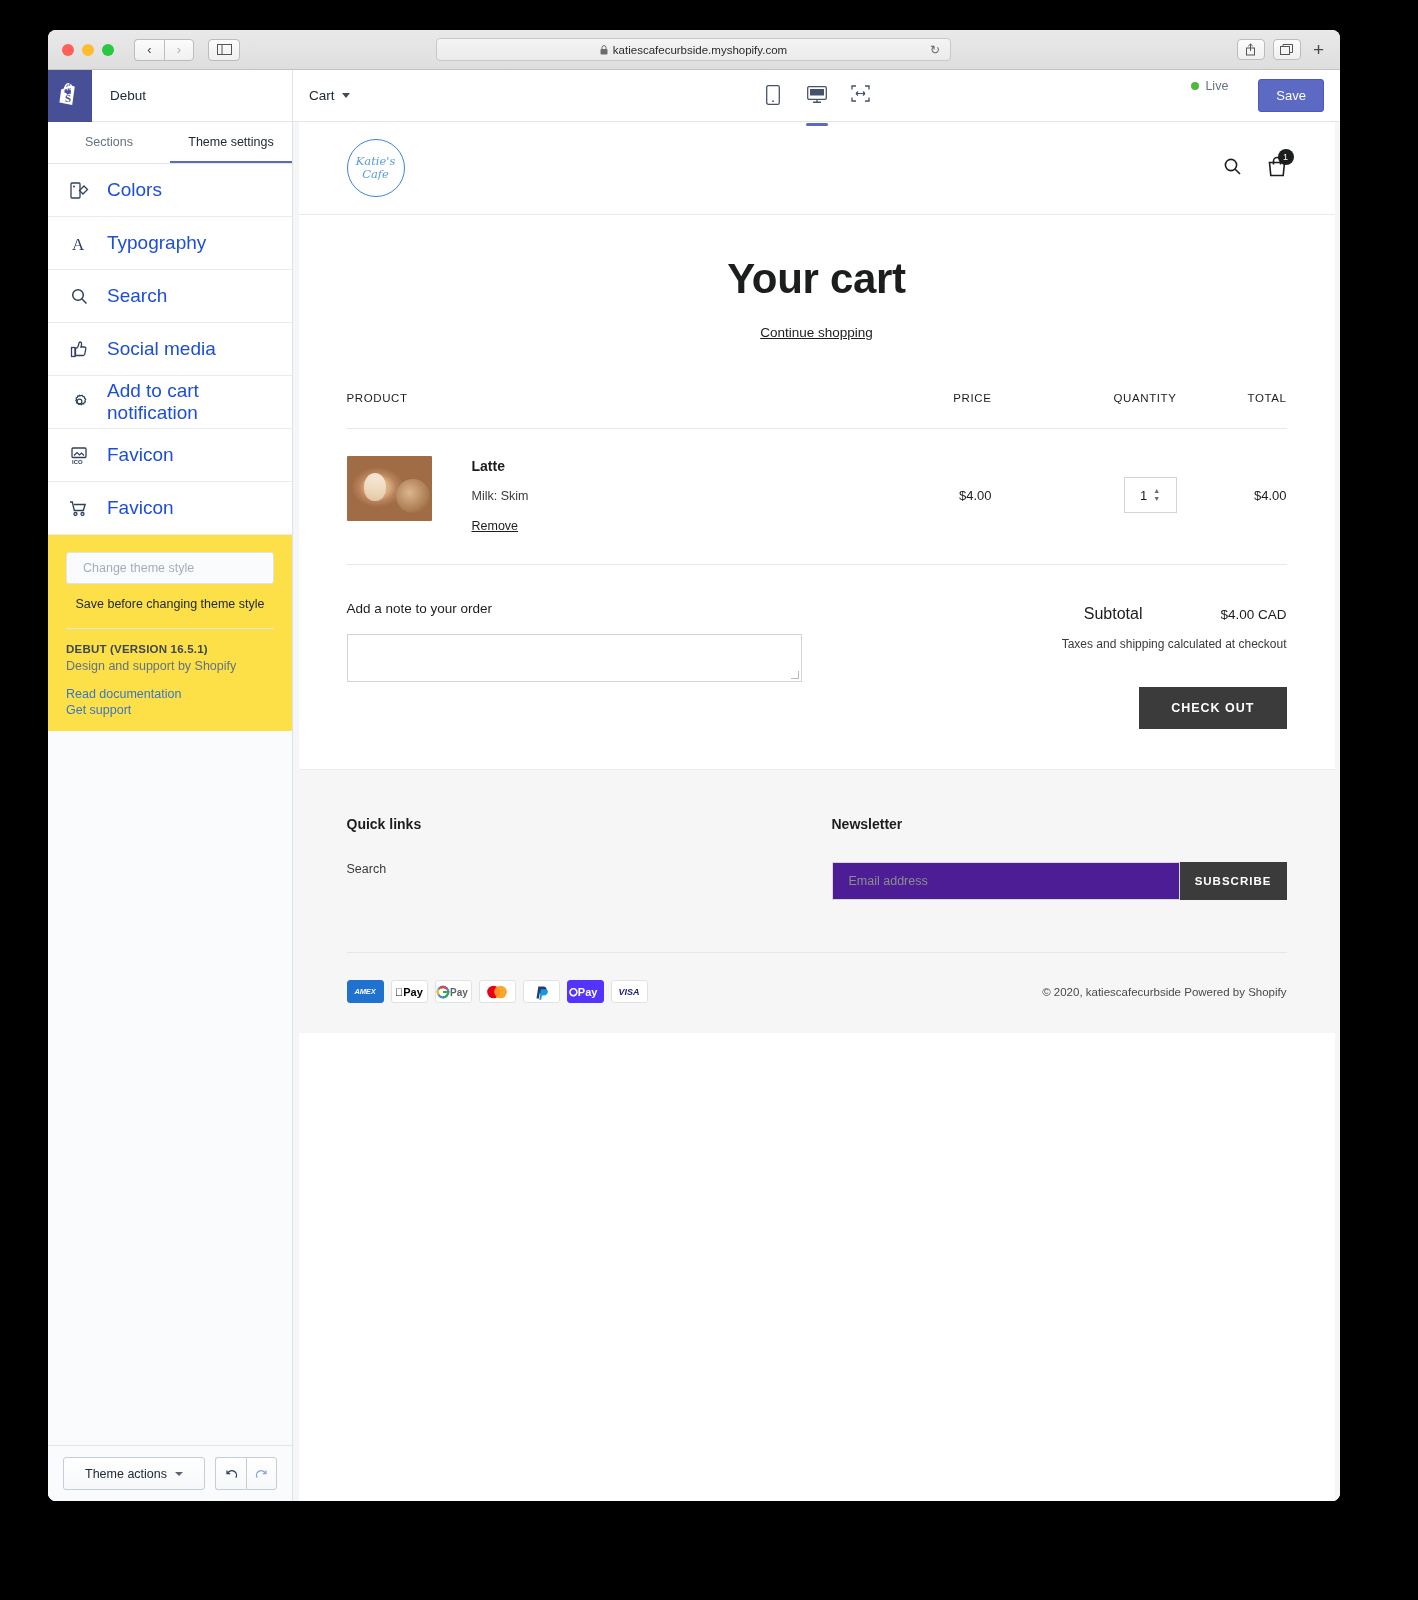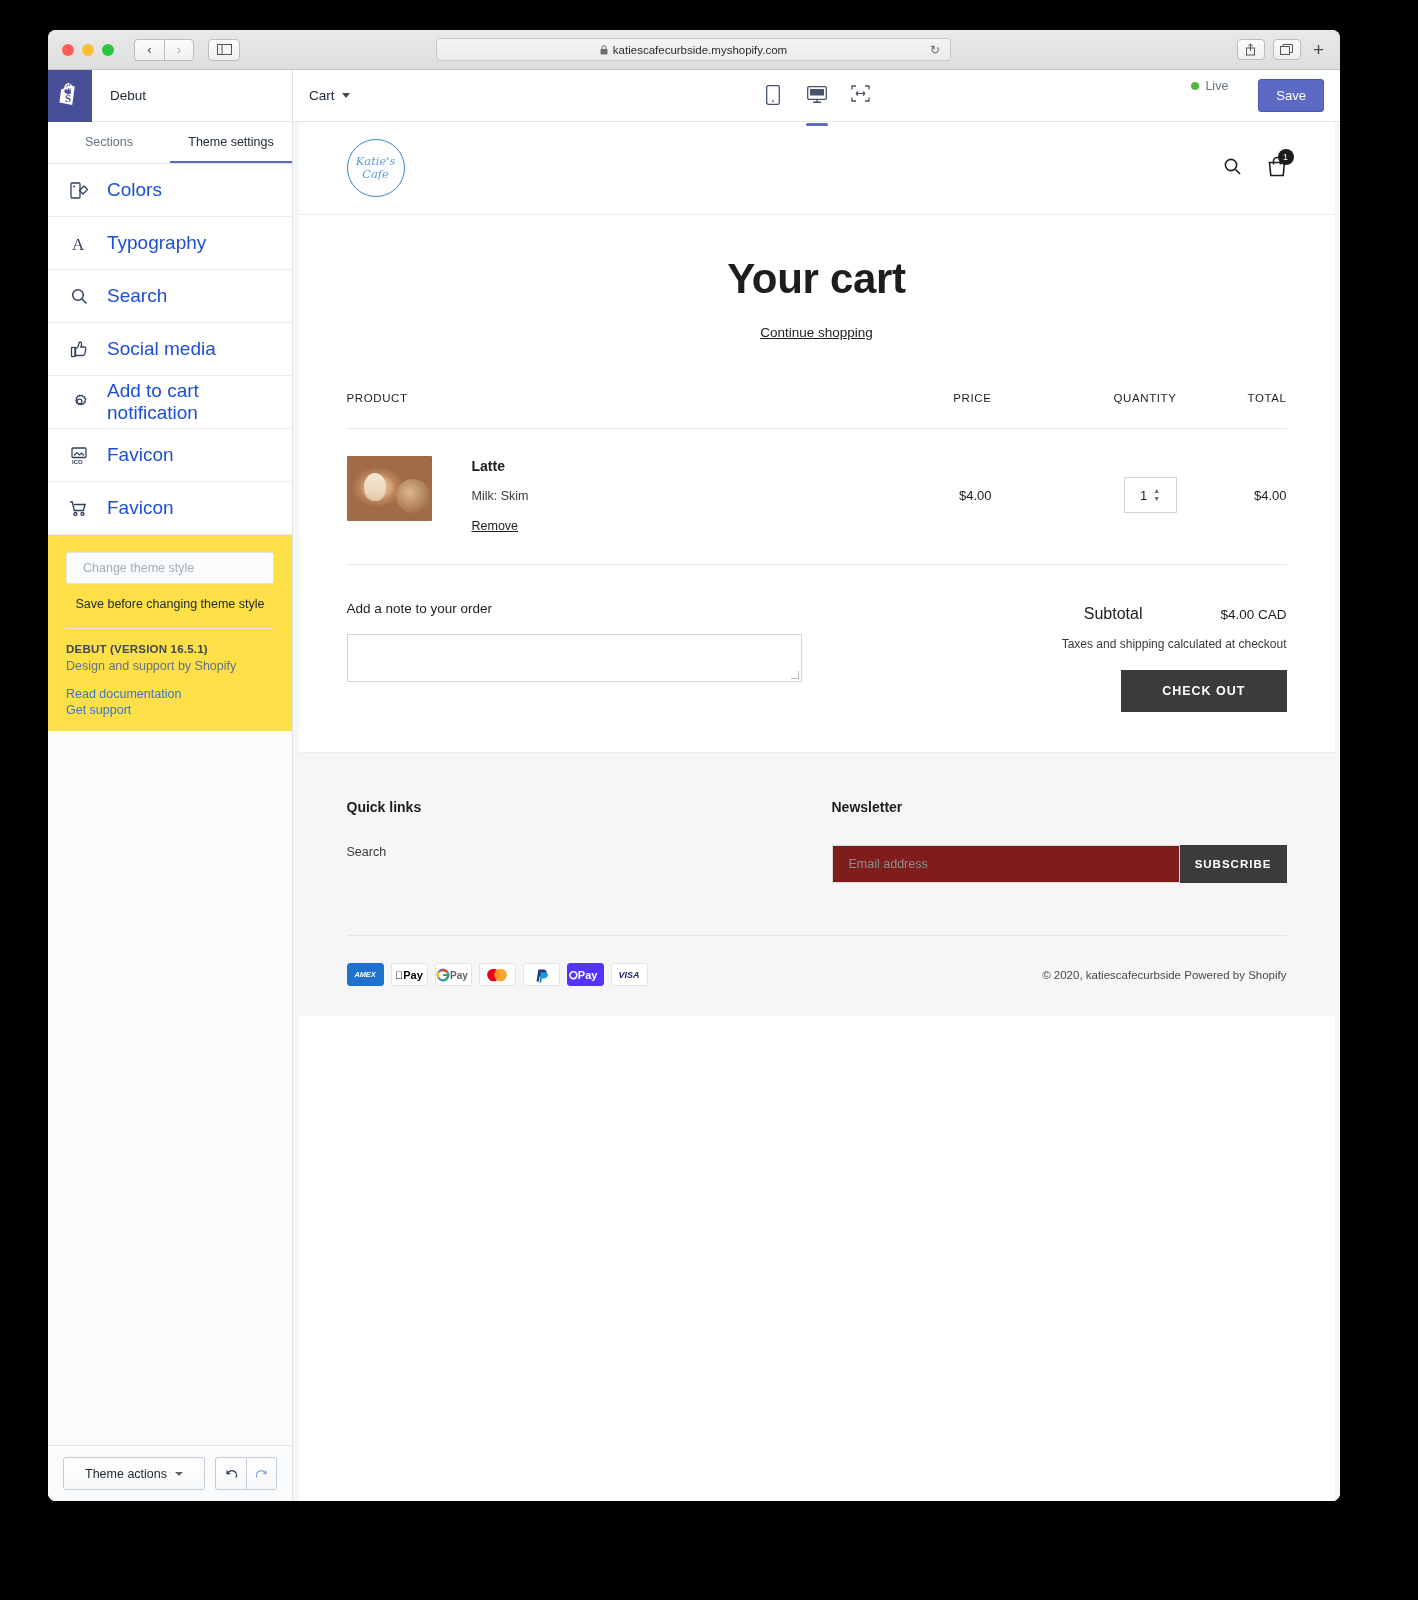--- a/index.html
+++ b/index.html
@@ -275,37 +275,37 @@
     content:''; position:absolute; right:2px; bottom:2px;
     width:7px;height:7px;
     border-right:1px solid #b9b9b9; border-bottom:1px solid #b9b9b9;
   }
   .totals-col { width: 420px; text-align: right; padding-top: 4px; }
   .subtotal-row { display:flex; justify-content:flex-end; align-items:baseline; gap:78px;text-align:center; }
   .subtotal-label { font-size: 16px; color: #1c1d1d; }
   .subtotal-val { font-size: 13.5px; color: #1c1d1d; }
   .taxes { font-size: 12px; color: #3a3a3a; margin-top: 14px; }
   .checkout-btn {
-    display: inline-block; margin-top: 19px;
+    display: inline-block; margin-top: 36px;
     background: #3b3b3b; color: #fff;
     font-size: 12.5px; letter-spacing: 1px; font-weight: 700;
-    padding: 14px 41px;
+    padding: 14px 32px;
   }
 
   
   .store-footer { background: #f6f6f6; padding: 46px 48px 0; border-top: 1px solid #ededed; }
   .footer-cols { display: flex; padding-bottom: 52px; }
   .fcol-left { flex: 1; }
   .fcol-right { width: 455px; }
   .f-title { font-size: 14px; font-weight: 700; color: #1c1d1d; }
   .f-link { font-size: 12.5px; color: #3a3a3a; margin-top: 30px; display: inline-block; }
   .news-form { display: flex; margin-top: 30px; }
   .news-input {
     flex: 1; height: 38px;
-    border: 1px solid #d8d8d8; background: #7f1d1d;
+    border: 1px solid #d8d8d8; background: #4c1d95;
     display: flex; align-items: center; padding-left: 16px;
     font-size: 12.5px; color: #8d8d8d;
   }
   .subscribe-btn {
     width: 107px; background: #3b3b3b; color: #fff;
     font-size: 11.5px; font-weight: 700; letter-spacing: 1px;
     display: flex; align-items: center; justify-content: center;
   }
   .footer-bottom {
     border-top: 1px solid #e6e6e6;

